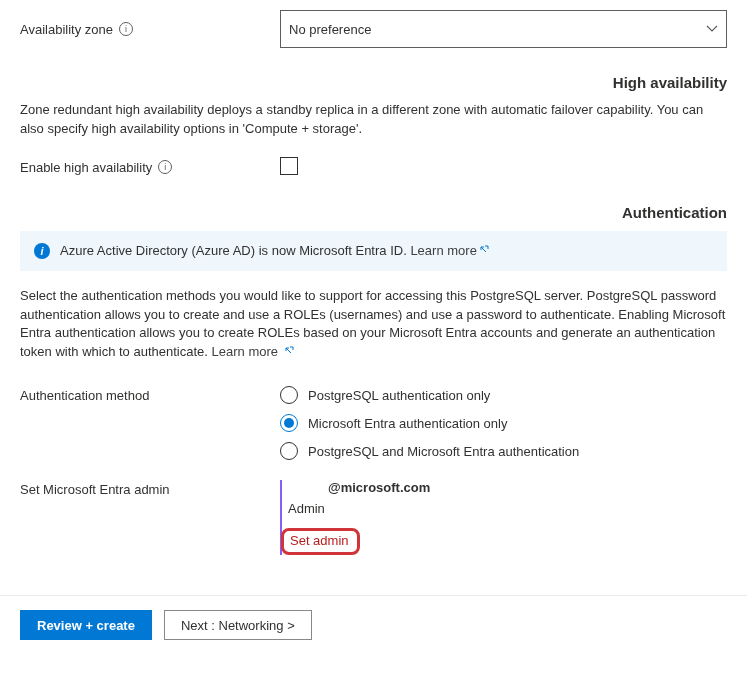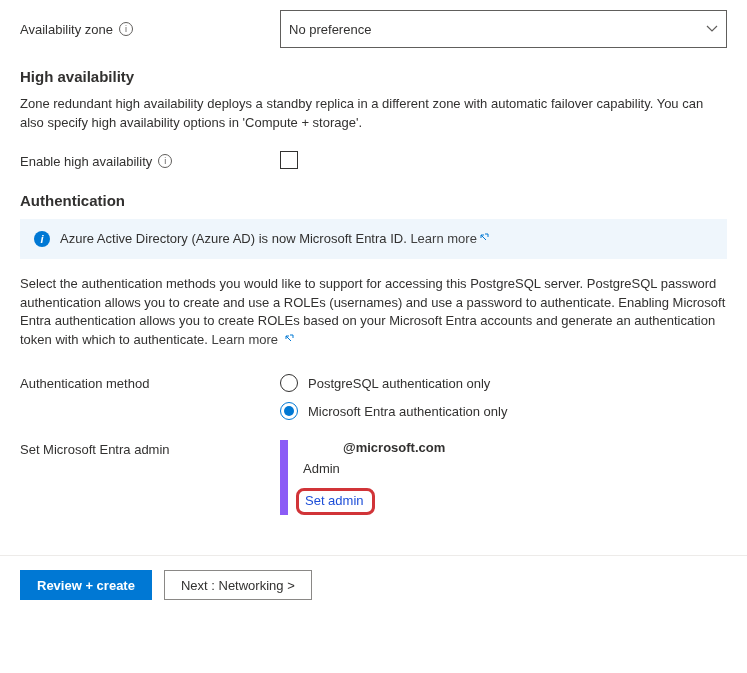--- a/index.html
+++ b/index.html
@@ -49,23 +49,24 @@
       cursor: pointer;
       font-size: 13px;
     }
     .chevron {
       width: 12px;
       height: 12px;
     }
     h3.section-title {
       font-size: 15px;
       font-weight: 600;
-      margin-top: 20px;
+      margin-top: 26px;
       margin-bottom: 10px;
       color: #323130;
+      text-align: right;
     }
     .section-desc {
       font-size: 13px;
       color: #323130;
       line-height: 1.45;
       margin-bottom: 18px;
     }
     .checkbox {
       width: 18px;
       height: 18px;
@@ -126,43 +127,43 @@
       content: "";
       width: 10px; height: 10px;
       background: #0078d4;
       border-radius: 50%;
     }
     .admin-block {
       margin-top: 20px;
       display: flex;
     }
     .admin-entry {
-      border-left: 8px solid #8b5cf6;
-      padding-left: 15px;
+      border-left: 2px solid #8b5cf6;
+      padding-left: 6px;
       position: relative;
     }
     .admin-email {
       font-weight: 700;
       margin-bottom: 6px;
       padding-left: 40px;
     }
     .admin-role {
       font-size: 13px;
       color: #323130;
       margin-bottom: 12px;
     }
     .set-admin-circle {
       border: 3px solid #d13438;
       border-radius: 8px;
       padding: 2px 8px 4px 6px;
       display: inline-block;
       margin-left: -7px;
     }
     .set-admin-link {
-      color: #1d4ed8;
+      color: #b91c1c;
       cursor: pointer;
     }
     .footer {
       border-top: 1px solid #edebe9;
       margin-top: 40px;
       padding: 14px 20px;
       display: flex;
       gap: 12px;
     }
     .btn {
@@ -247,20 +248,24 @@
     <div class="control-col">
       <div class="radio-group">
         <label class="radio-row">
           <span class="radio"></span>
           <span>PostgreSQL authentication only</span>
         </label>
         <label class="radio-row">
           <span class="radio selected"></span>
           <span>Microsoft Entra authentication only</span>
         </label>
+        <label class="radio-row">
+          <span class="radio"></span>
+          <span>PostgreSQL and Microsoft Entra authentication</span>
+        </label>
       </div>
     </div>
   </div>
 
   <div class="row row-top-align admin-block">
     <div class="label-col">
       <span>Set Microsoft Entra admin</span>
     </div>
     <div class="control-col">
       <div class="admin-entry">

